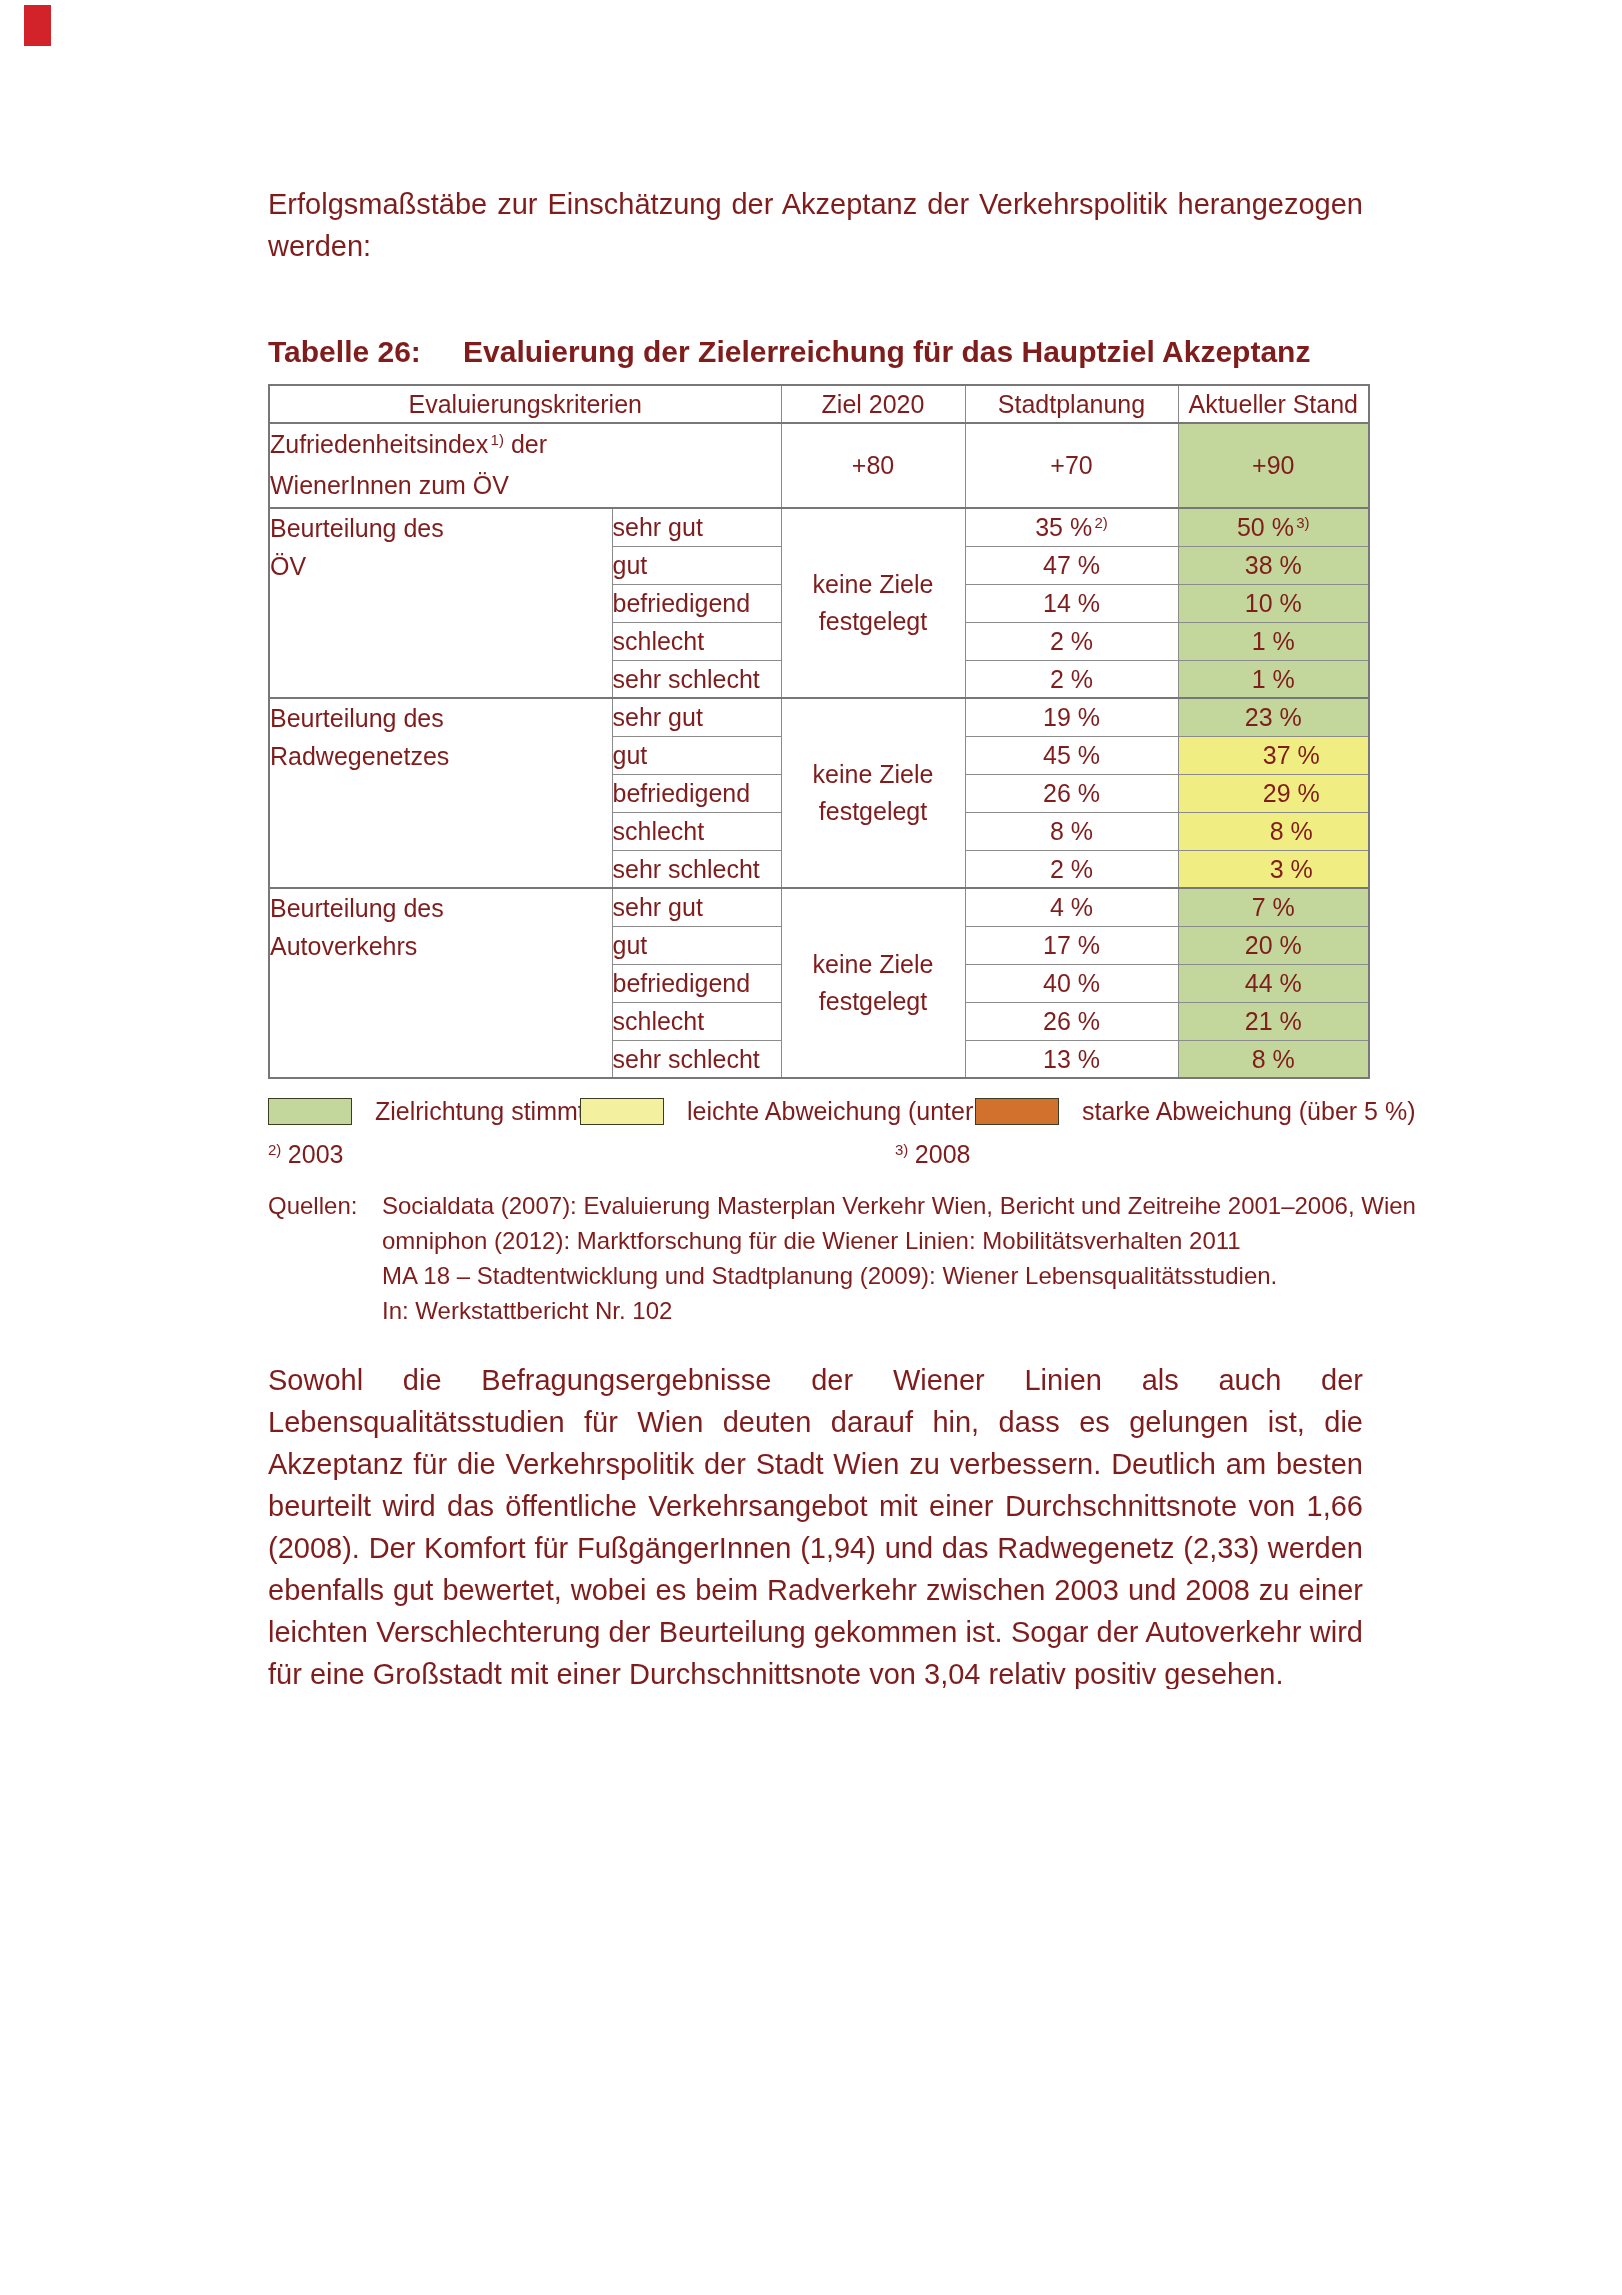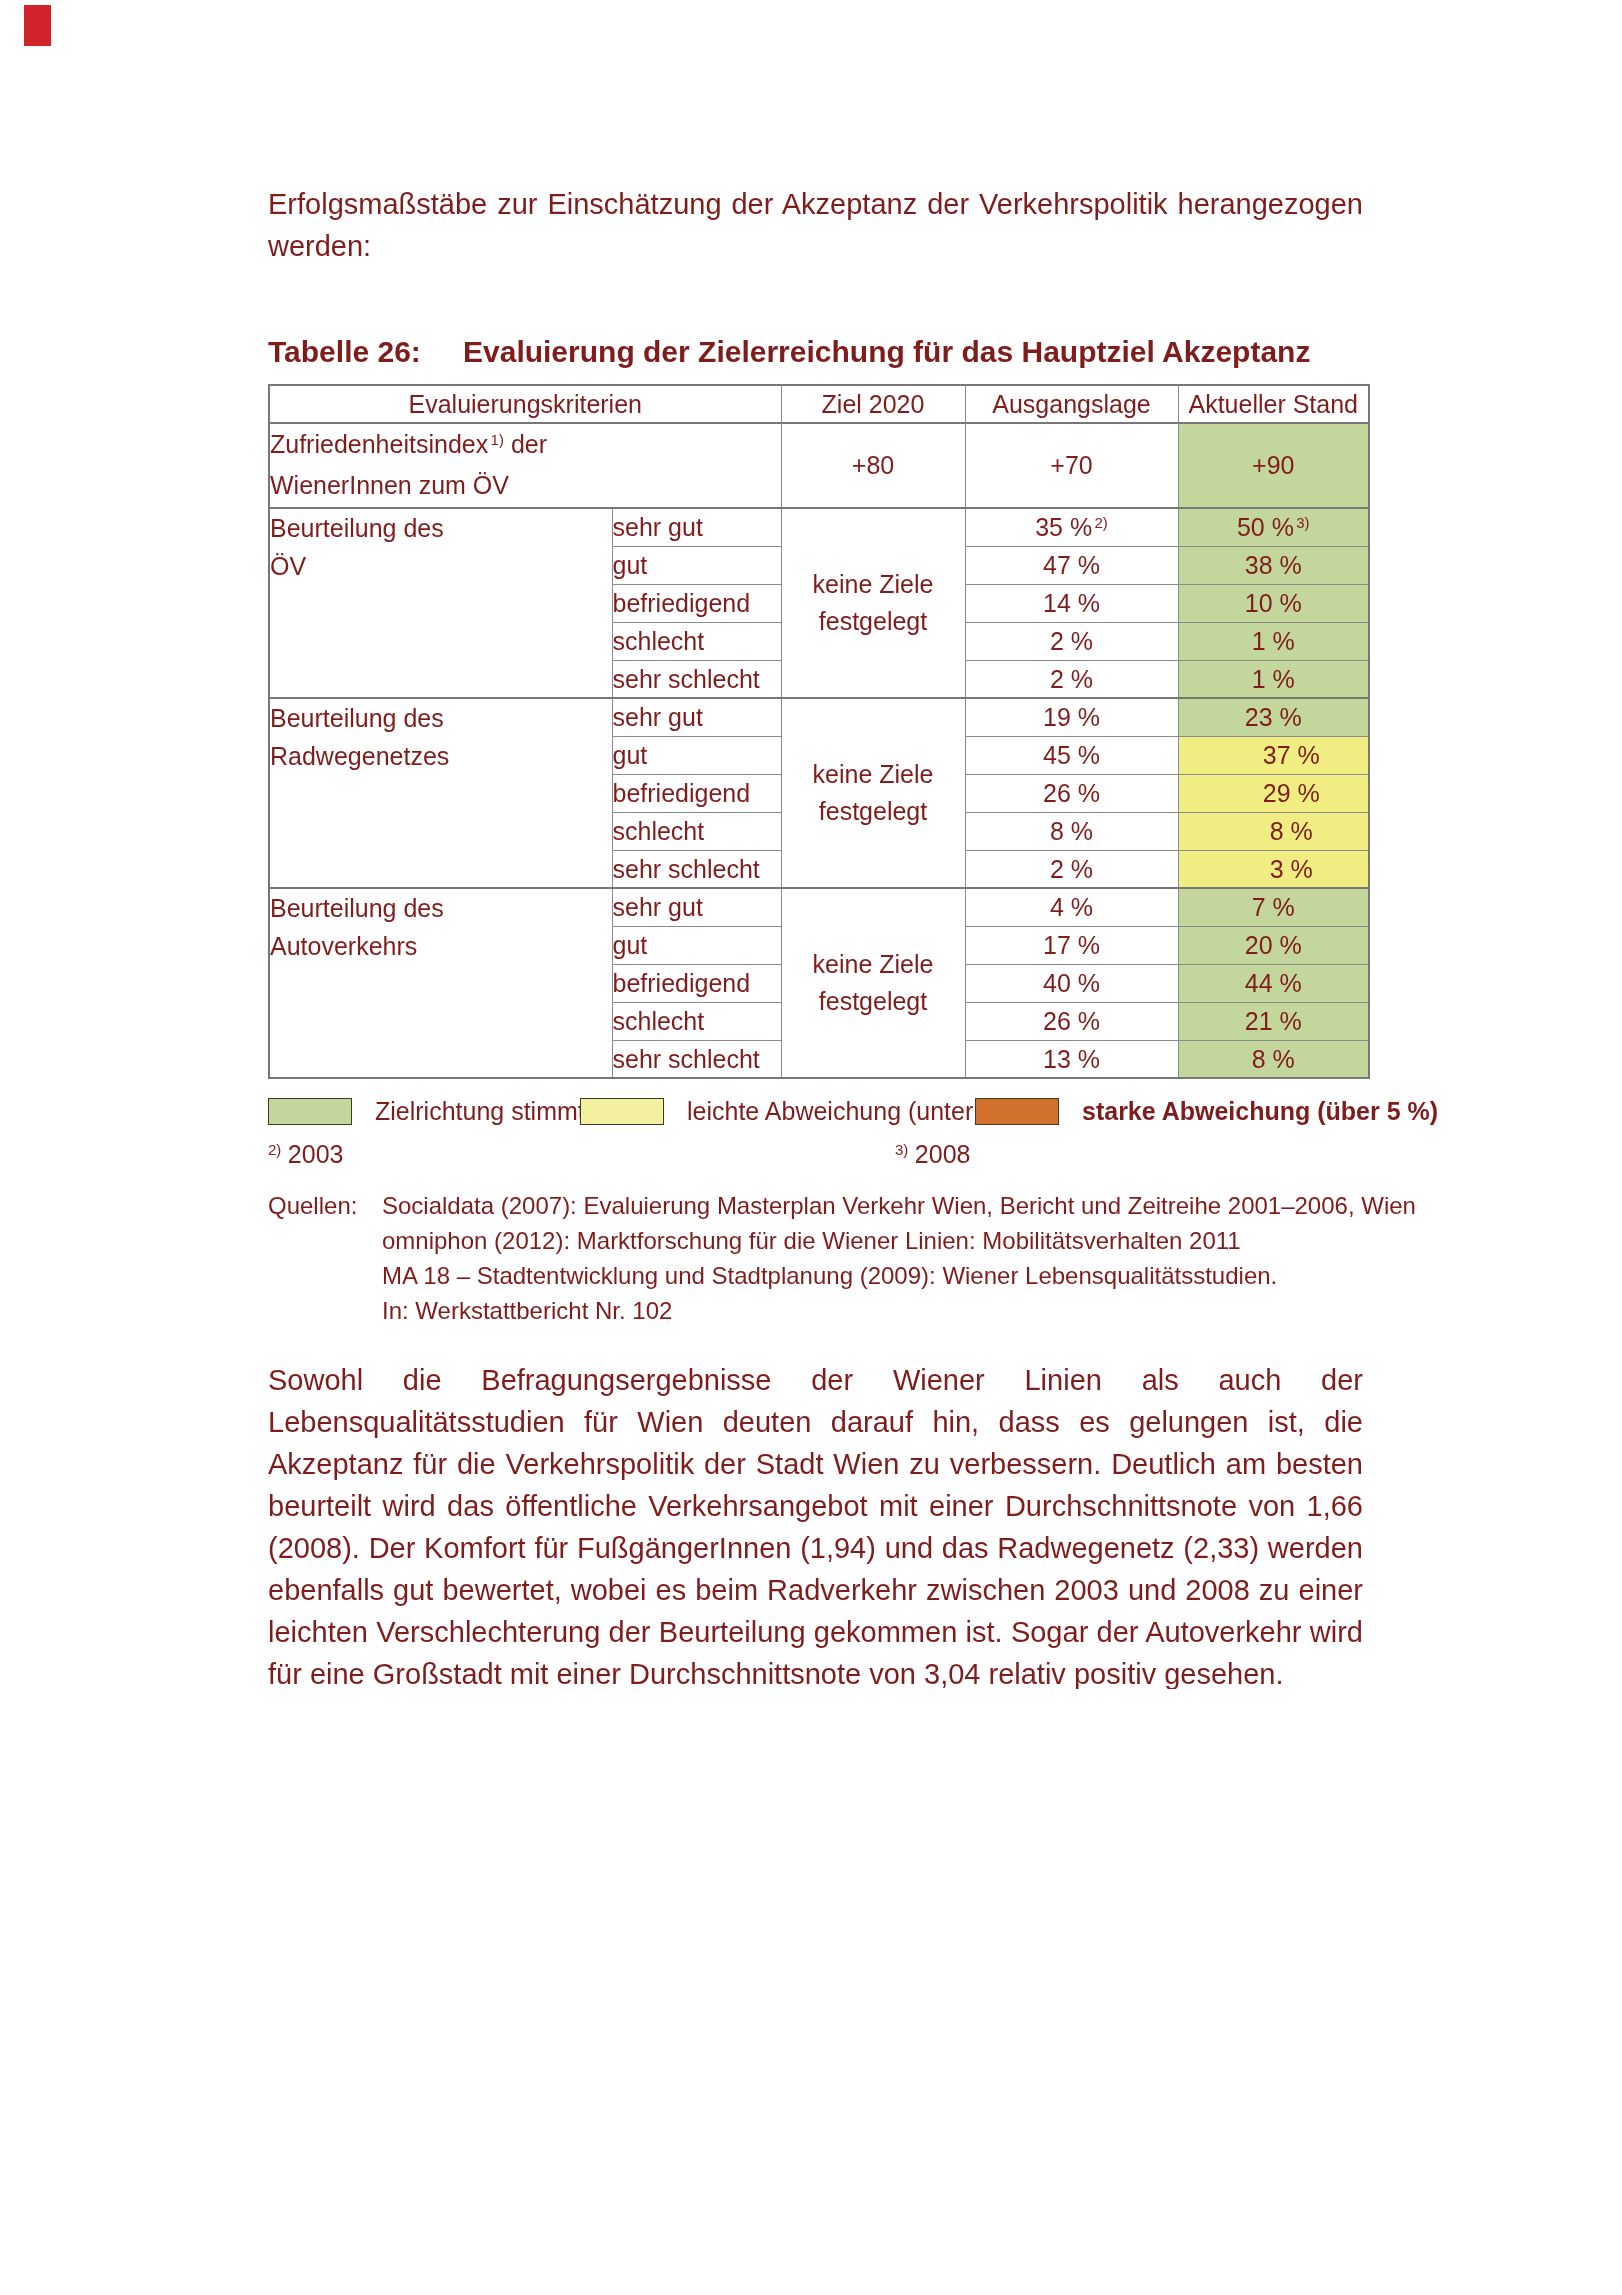--- a/index.html
+++ b/index.html
@@ -60,21 +60,21 @@
   td.green { background: var(--green, #c3d69b); }
   td.yellow { background: var(--yellow, #f0ee82); }
   tr.sub-row:not(.section-top) td.green { border-top-color: #d2dcba; }
   tr.sub-row:not(.section-top) td.yellow { border-top-color: #ddd9a2; padding-left: 36px; }
   sup { font-size: 0.6em; position: relative; top: -0.55em; vertical-align: baseline; line-height: 0; margin-left: 2.4px; }
   
   .legend-row { margin-top: 18px; position: relative; height: 31px; font-size: 25px; }
   .legend-item { position: absolute; top: 0; display: flex; align-items: center; white-space: nowrap; }
   .legend-item:nth-child(1) { left: 0; }
   .legend-item:nth-child(2) { left: 312px; }
-  .legend-item:nth-child(3) { left: 707px; font-weight: bold; }
+  .legend-item:nth-child(3) { left: 707px; }
   .swatch { width: 84px; height: 27px; box-sizing: border-box; border: 1.6px solid #3c3c24; margin-right: 23px; flex: 0 0 84px; }
   
   .footnotes { margin-top: 11.4px; position: relative; height: 34px; font-size: 25px; }
   .fn { position: absolute; top: 0; white-space: nowrap; }
   .fn:nth-child(1) { left: 0; }
   .fn:nth-child(2) { left: 627px; }
   .fn:nth-child(3) { left: 801px; }
   .fn sup { margin-right: 6.5px; margin-left: 0; }
   
   .sources { margin-top: 14.6px; position: relative; padding-left: 114px; font-size: 24px; line-height: 35px; }
@@ -110,21 +110,21 @@
         <col style="width:343px">
           <col style="width:169px">
           <col style="width:184px">
           <col style="width:213px">
           <col style="width:191px">
       </colgroup>
       <thead>
         <tr>
           <th class="h-left" colspan="2">Evaluierungskriterien</th>
           <th class="h-center">Ziel 2020</th>
-          <th class="h-center">Ausgangslage</th>
+          <th class="h-center">Stadtplanung</th>
           <th class="h-center">Aktueller Stand</th>
         </tr>
       </thead>
       <tbody>
         <tr class="index-row section-top">
           <td class="index-label" colspan="2">
             <div><span>Zufriedenheitsindex</span><sup>1)</sup><span> der</span></div>
             <div>WienerInnen zum ÖV</div>
           </td>
           <td class="num">+80</td>

